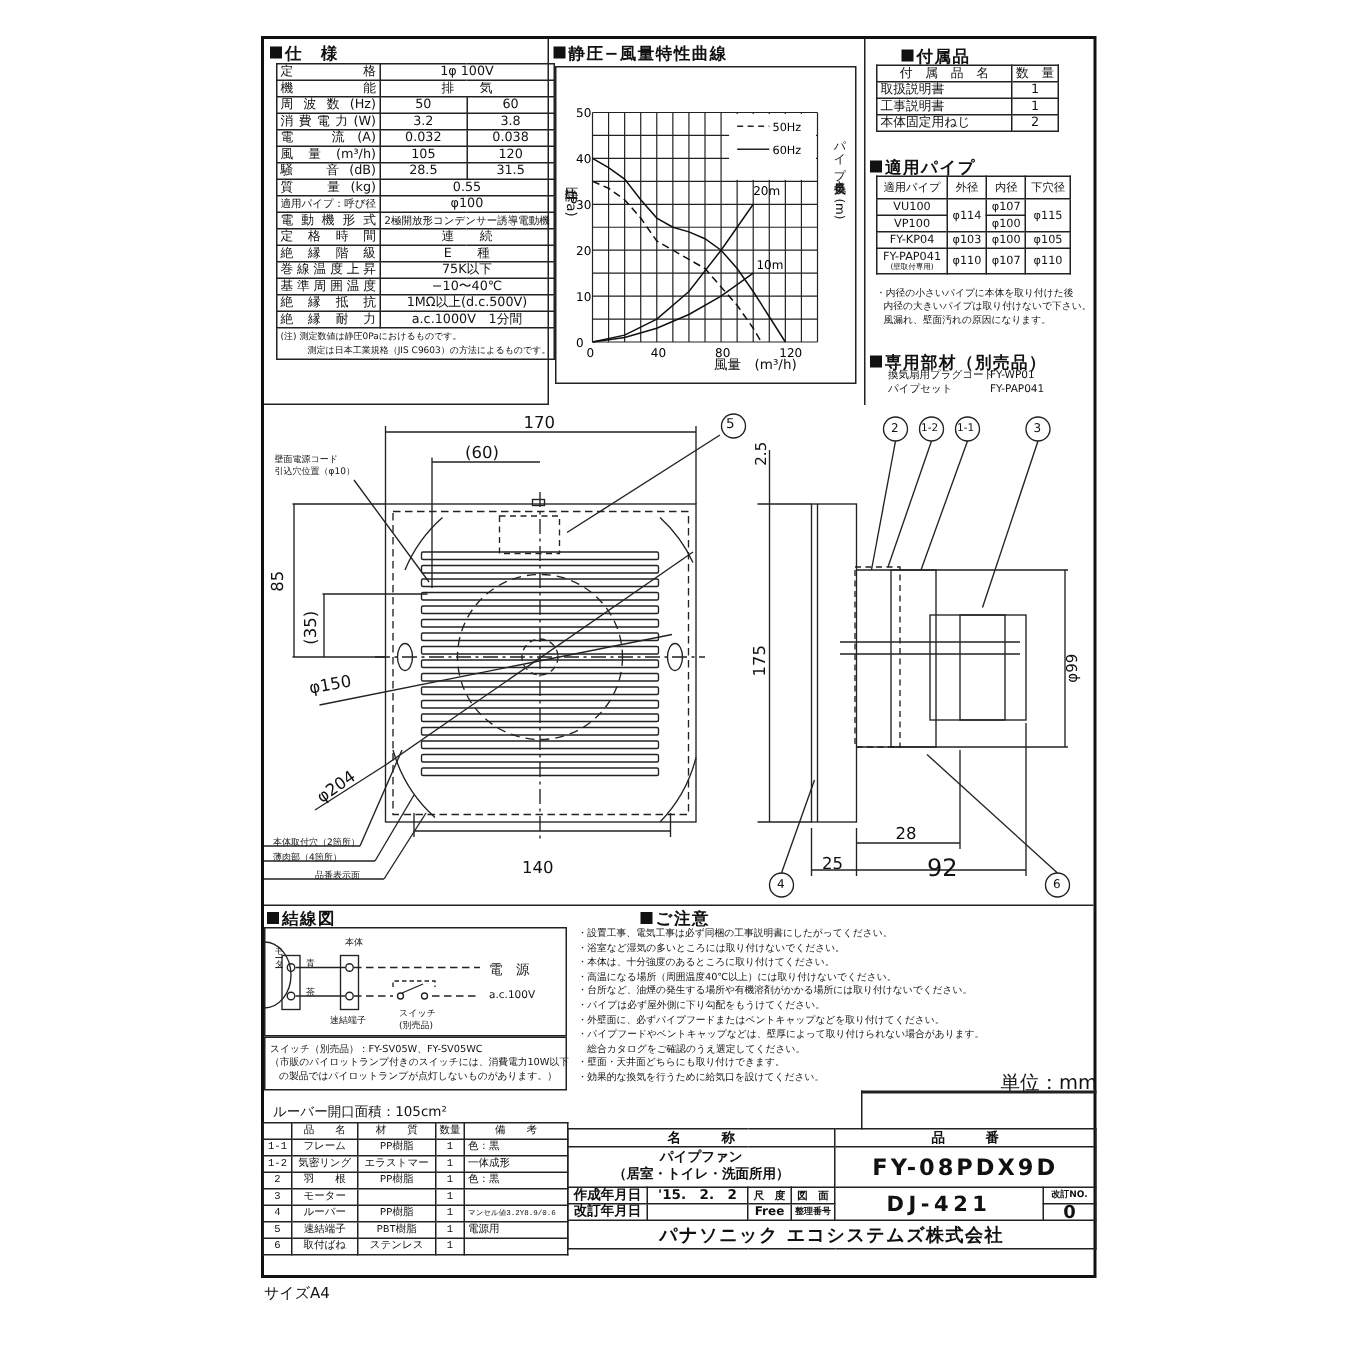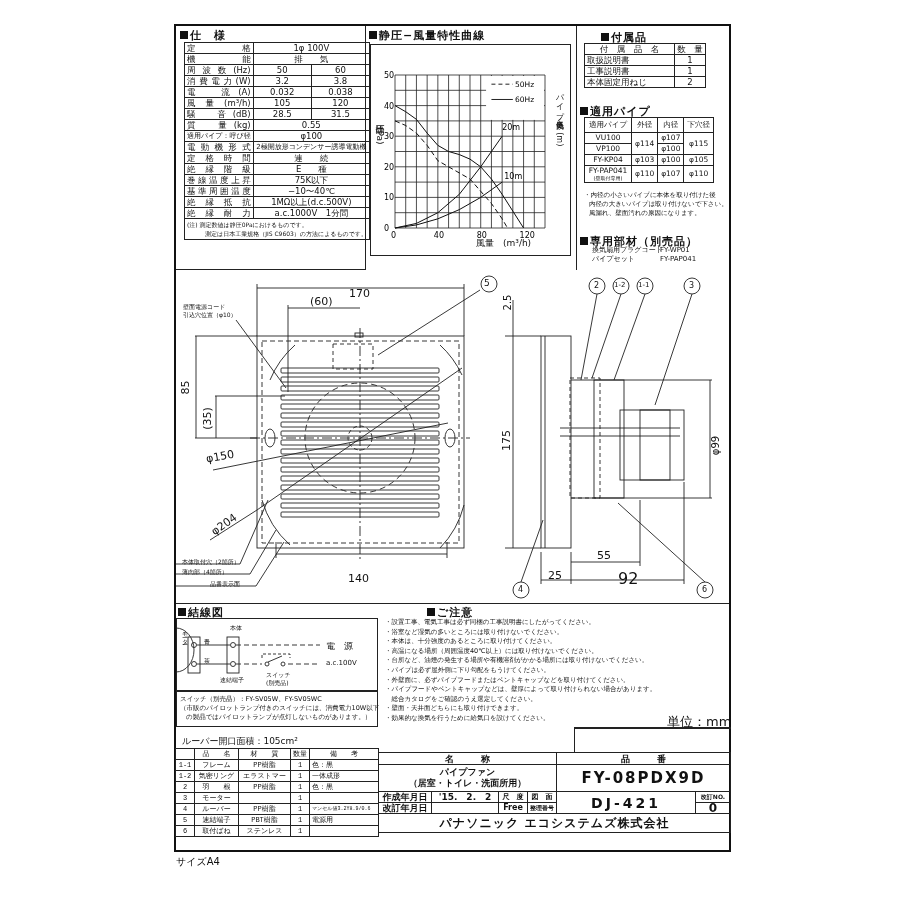--- a/index.html
+++ b/index.html
@@ -340,40 +340,40 @@
     <circle cx="705" cy="590" r="8"></circle>
     <line x1="597" y1="294" x2="581" y2="380"></line>
     <line x1="621" y1="294" x2="592" y2="378"></line>
     <line x1="645" y1="294" x2="614" y2="380"></line>
     <line x1="692" y1="294" x2="655" y2="405"></line>
     <line x1="521" y1="582" x2="543" y2="520"></line>
     <line x1="705" y1="582" x2="618" y2="503"></line>
   </g>
 </svg>
 
-<div class="abs" style="left:349px;top:287px;font-size:11px;">170</div>
+<div class="abs" style="left:349px;top:275px;font-size:11px;">170</div>
 <div class="abs" style="left:310px;top:295px;font-size:11px;">(60)</div>
 <div class="abs" style="left:178px;top:381px;font-size:11px;transform:rotate(-90deg);">85</div>
 <div class="abs" style="left:196px;top:412px;font-size:11px;transform:rotate(-90deg);">(35)</div>
 <div class="abs" style="left:206px;top:450px;font-size:11px;transform:rotate(-10deg);">φ150</div>
 <div class="abs" style="left:210px;top:518px;font-size:11px;transform:rotate(-35deg);">φ204</div>
 <div class="abs" style="left:348px;top:572px;font-size:11px;">140</div>
 <div class="abs" style="left:484px;top:278px;font-size:9px;">5</div>
 <div class="note" style="left:183px;top:303px;font-size:6px;line-height:8px;">
   <div>壁面電源コード</div>
     <div>引込穴位置（φ10）</div>
 </div>
 <div class="note" style="left:182px;top:557px;font-size:6px;">本体取付穴（2箇所）</div>
 <div class="note" style="left:182px;top:567px;font-size:6px;">薄肉部（4箇所）</div>
 <div class="note" style="left:210px;top:579px;font-size:6px;">品番表示面</div>
 
 <div class="abs" style="left:500px;top:297px;font-size:10px;transform:rotate(-90deg);">2.5</div>
 <div class="abs" style="left:496px;top:434px;font-size:11px;transform:rotate(-90deg);">175</div>
 <div class="abs" style="left:706px;top:440px;font-size:10px;transform:rotate(-90deg);">φ99</div>
-<div class="abs" style="left:597px;top:549px;font-size:11px;">55</div>
+<div class="abs" style="left:597px;top:549px;font-size:11px;">28</div>
 <div class="abs" style="left:548px;top:569px;font-size:11px;">25</div>
 <div class="abs" style="left:618px;top:569px;font-size:16px;">92</div>
 <div class="abs" style="left:594px;top:281px;font-size:8px;">2</div>
 <div class="abs" style="left:614px;top:281px;font-size:7px;">1-2</div>
 <div class="abs" style="left:638px;top:281px;font-size:7px;">1-1</div>
 <div class="abs" style="left:689px;top:281px;font-size:8px;">3</div>
 <div class="abs" style="left:518px;top:585px;font-size:8px;">4</div>
 <div class="abs" style="left:702px;top:585px;font-size:8px;">6</div>
 
 <div class="hline" style="left:176px;top:603px;width:553px;"></div>

